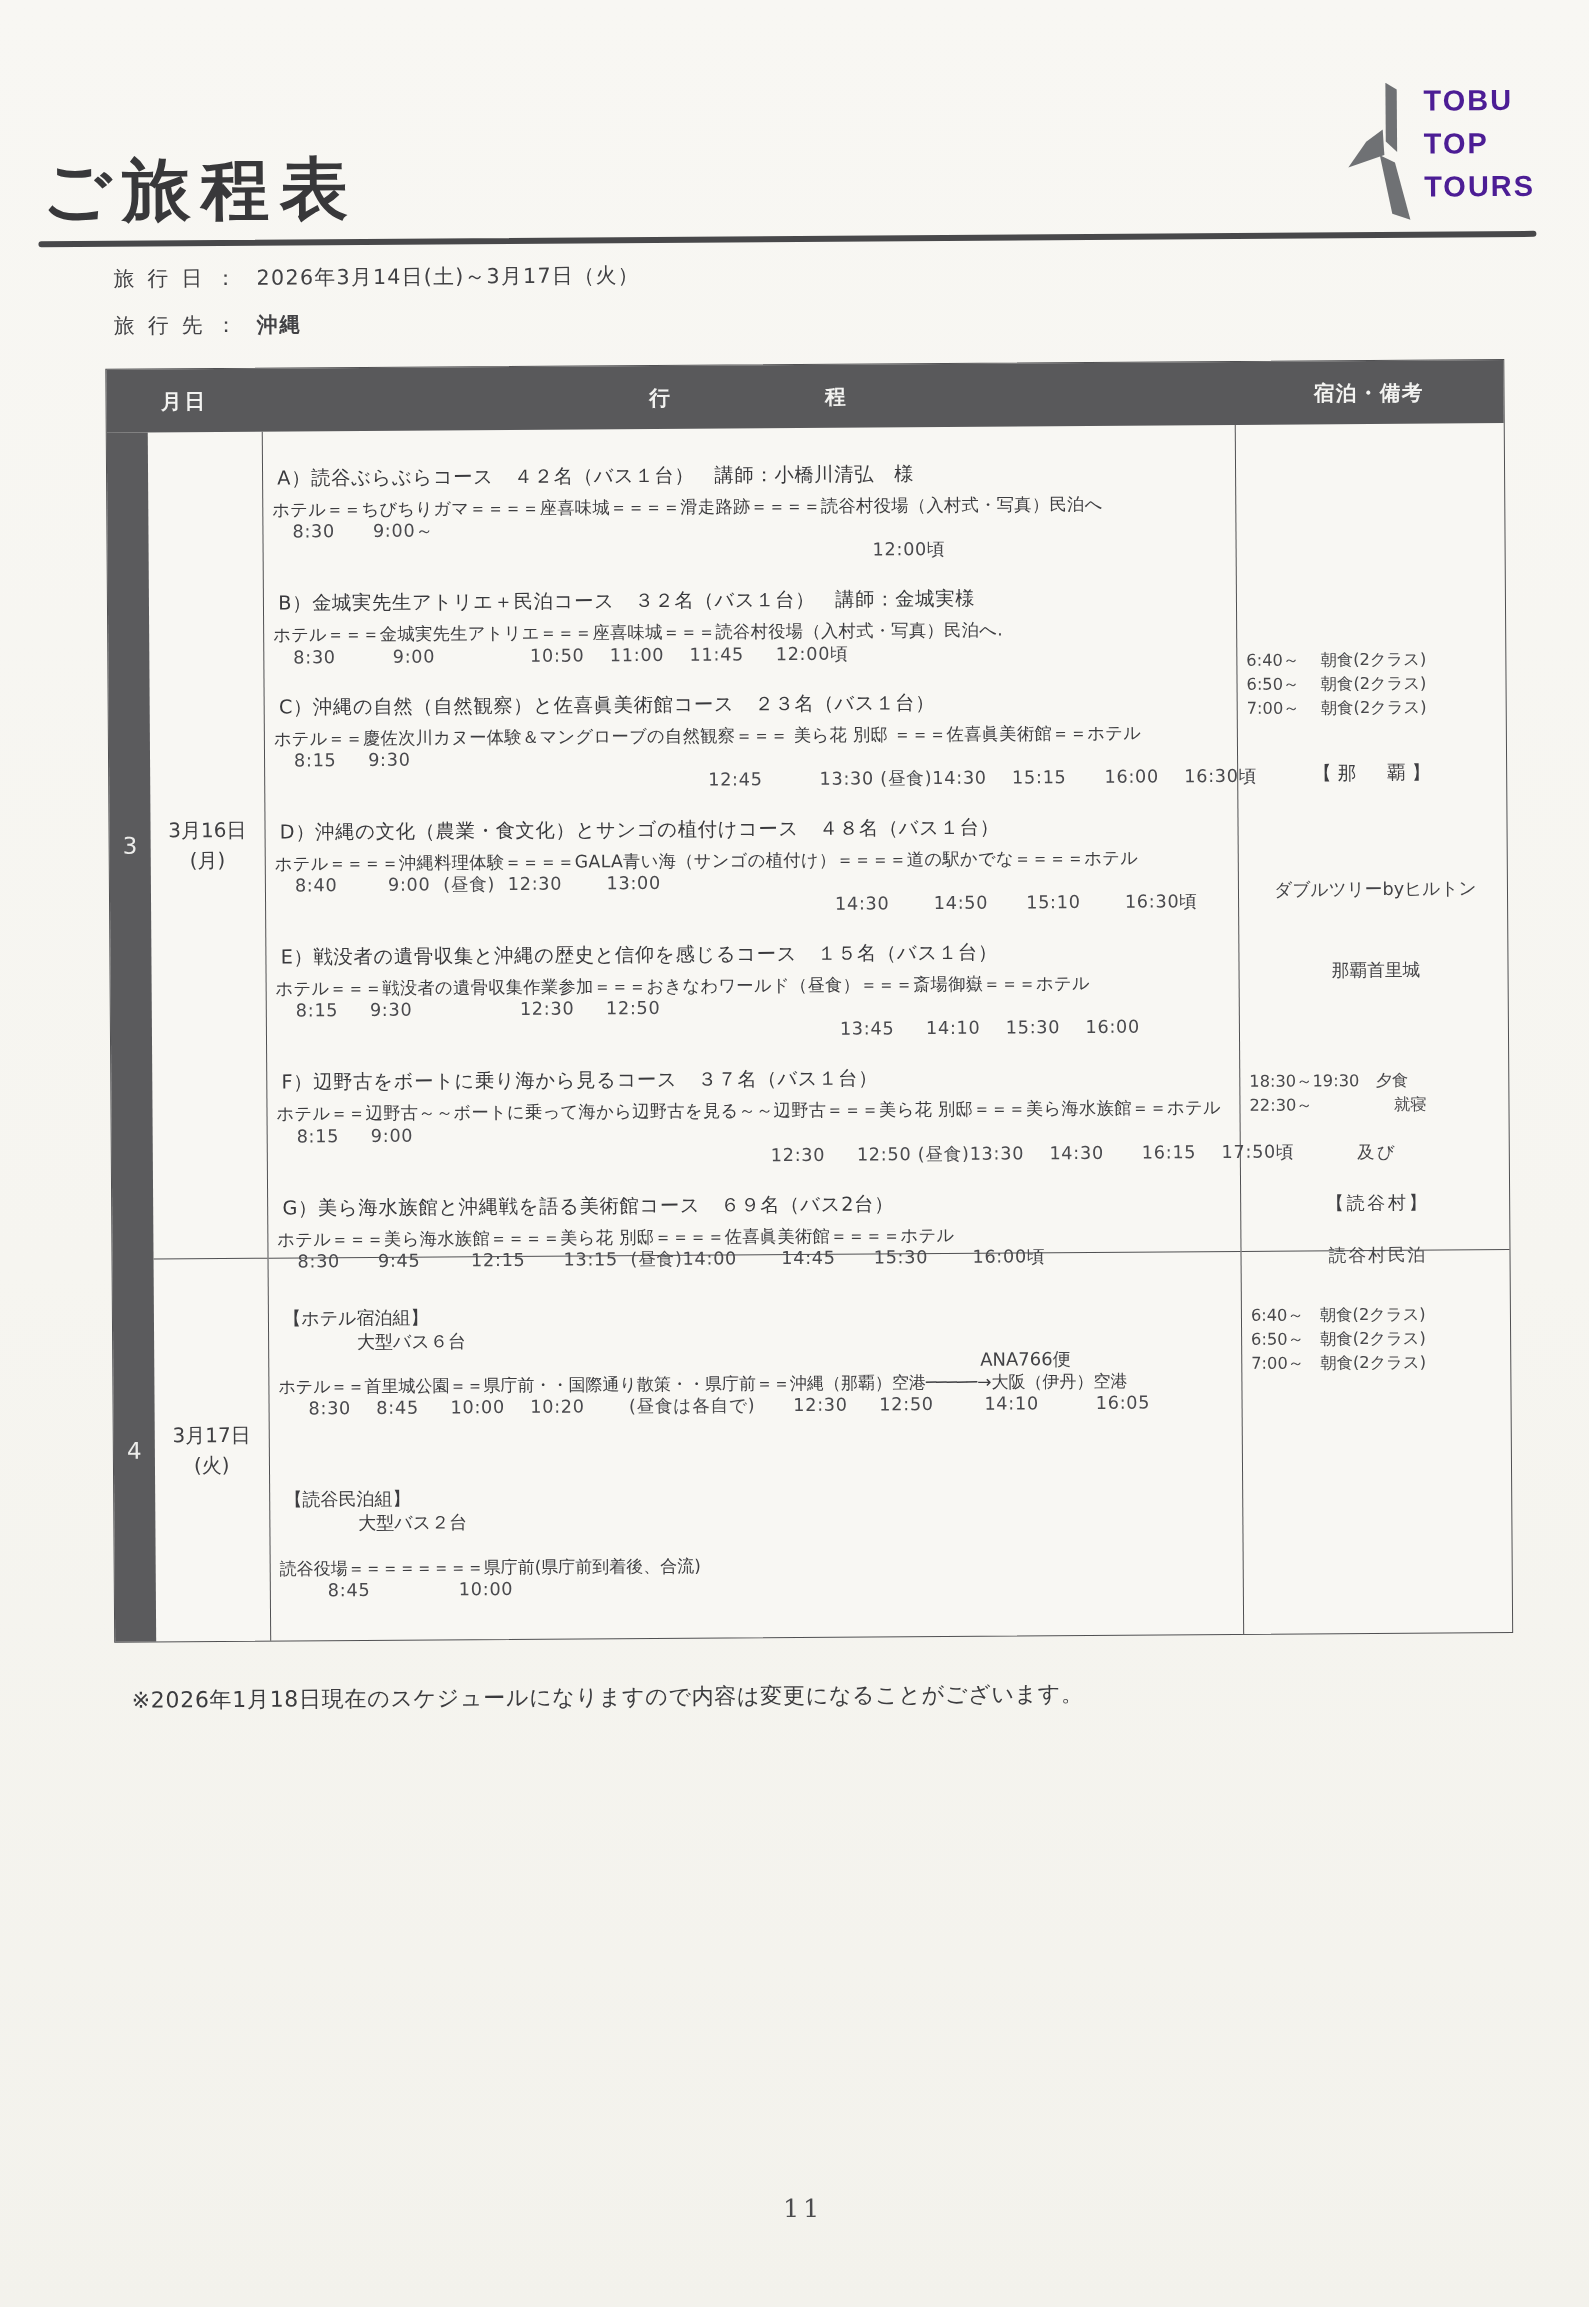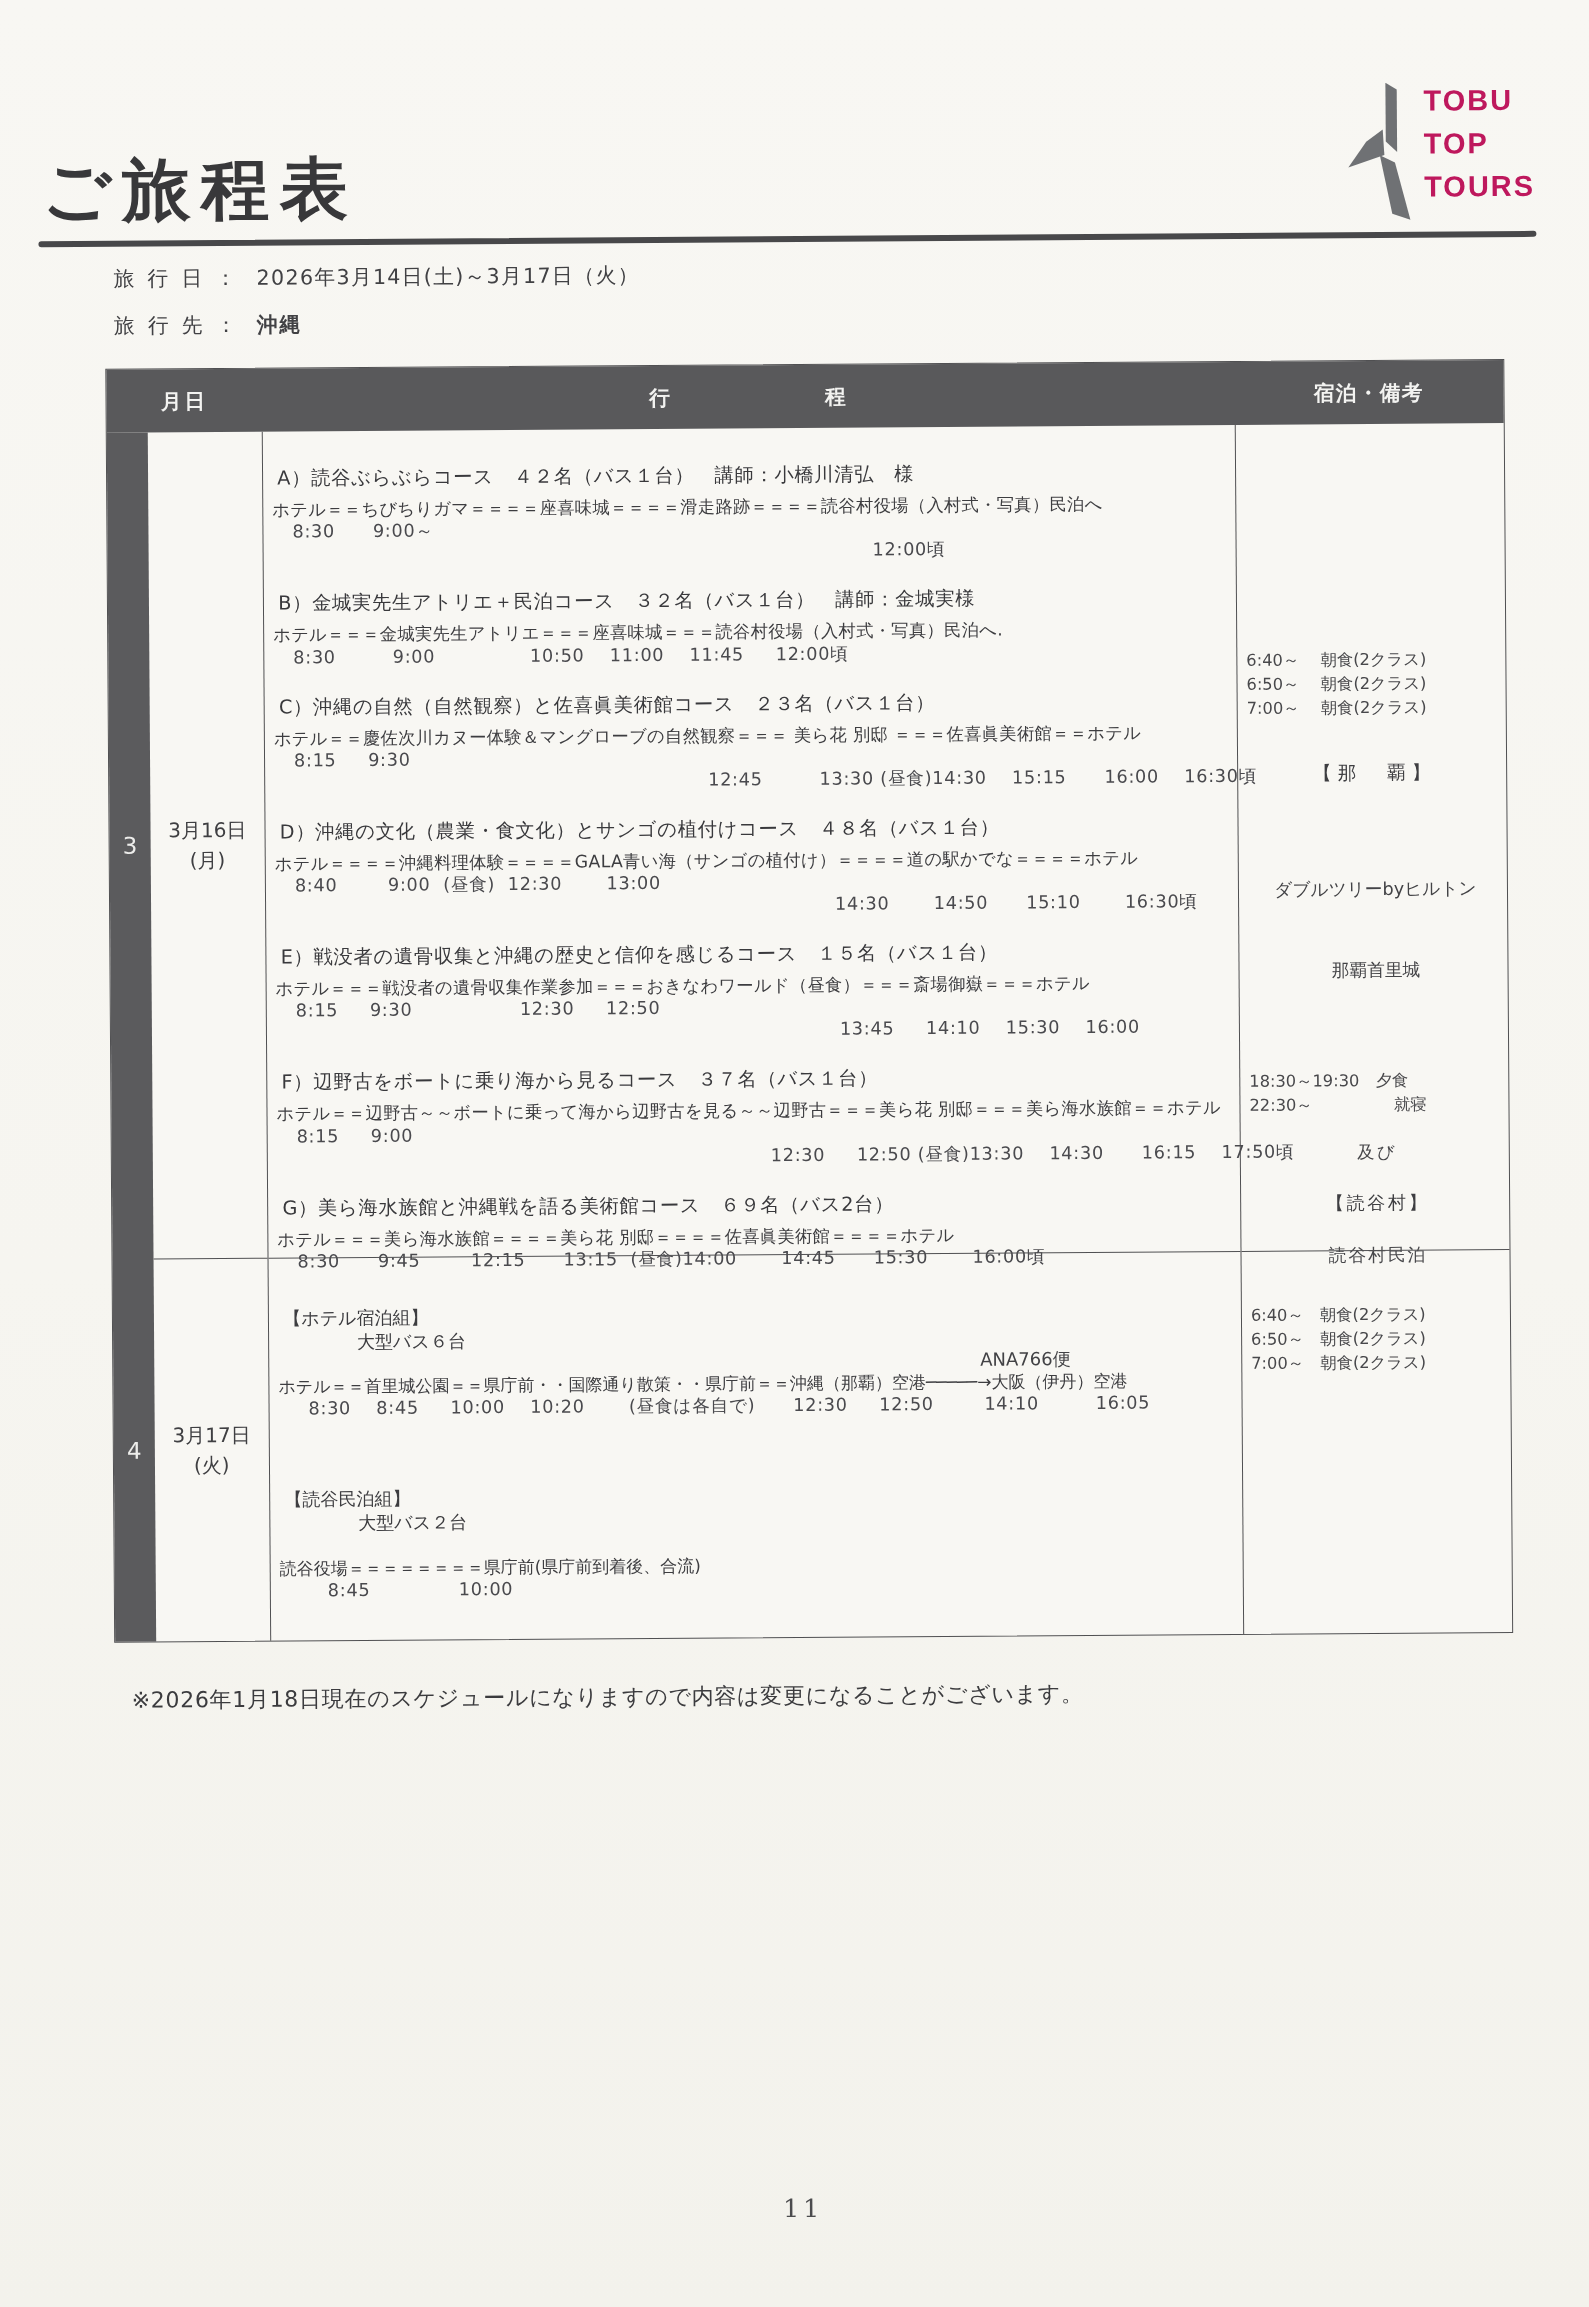--- a/index.html
+++ b/index.html
@@ -18,21 +18,21 @@
     position:absolute;left:48px;top:141px;
     font-size:68px;font-weight:bold;letter-spacing:10.7px;
     color:#38383a;
   }
   .logo{position:absolute;left:1345px;top:80px;width:213px;height:153px;}
   .logo-mark{position:absolute;left:0;top:6.7px;width:79px;height:143px;}
   .logo-text{
     position:absolute;left:85px;top:4px;
     font-family:"Liberation Sans",sans-serif;
     font-size:29px;font-weight:bold;letter-spacing:2px;
-    color:#be185d;line-height:1.48;
+    color:#4c1d95;line-height:1.48;
   }
   .rule{
     position:absolute;left:44px;top:236px;width:1498px;height:6px;
     background:#48484a;border-radius:3.3px;
   }
   .meta-line{position:absolute;left:119px;font-size:20.7px;color:#414144;}
   .meta-date{top:260px;}
   .meta-dest{top:307px;}
   .meta-label{letter-spacing:3.3px;}
   .meta-value{margin-left:17.3px;letter-spacing:1.3px;}

